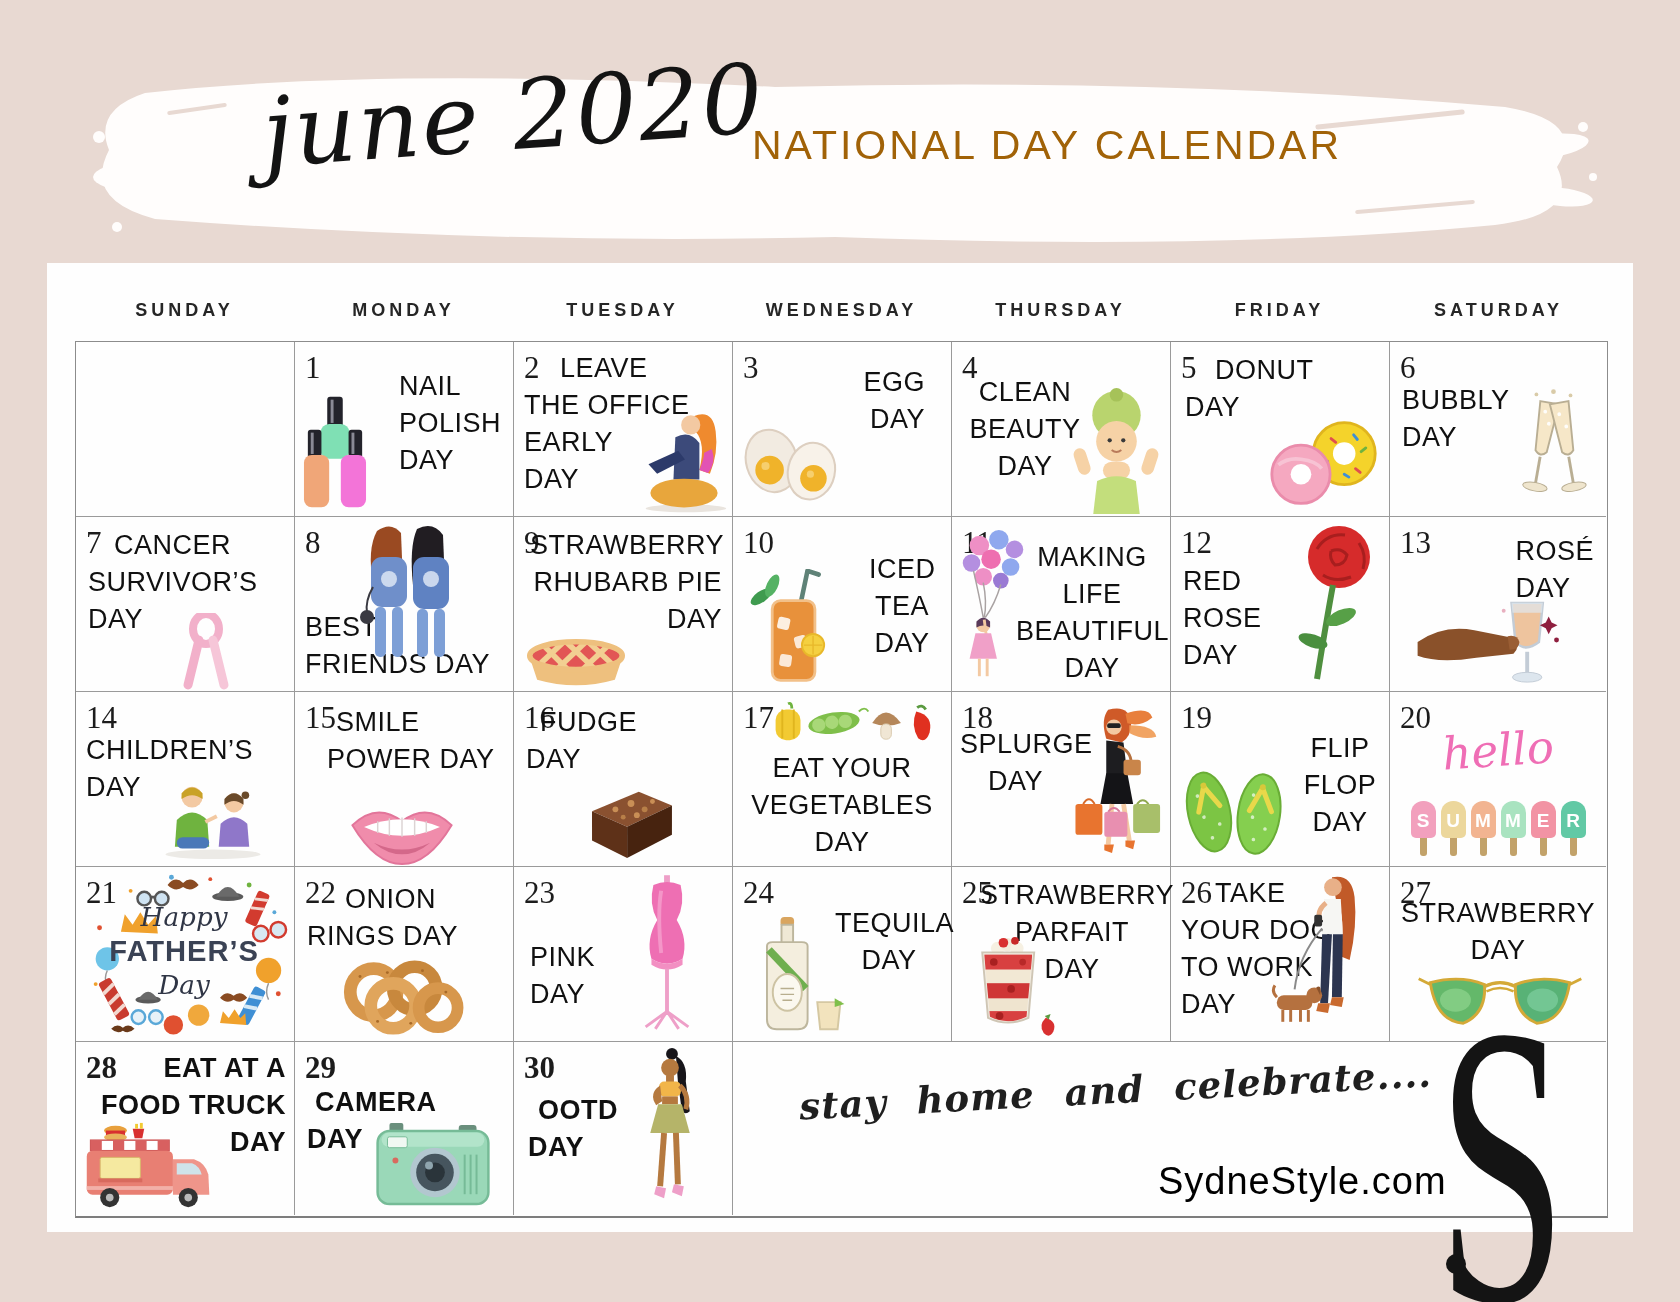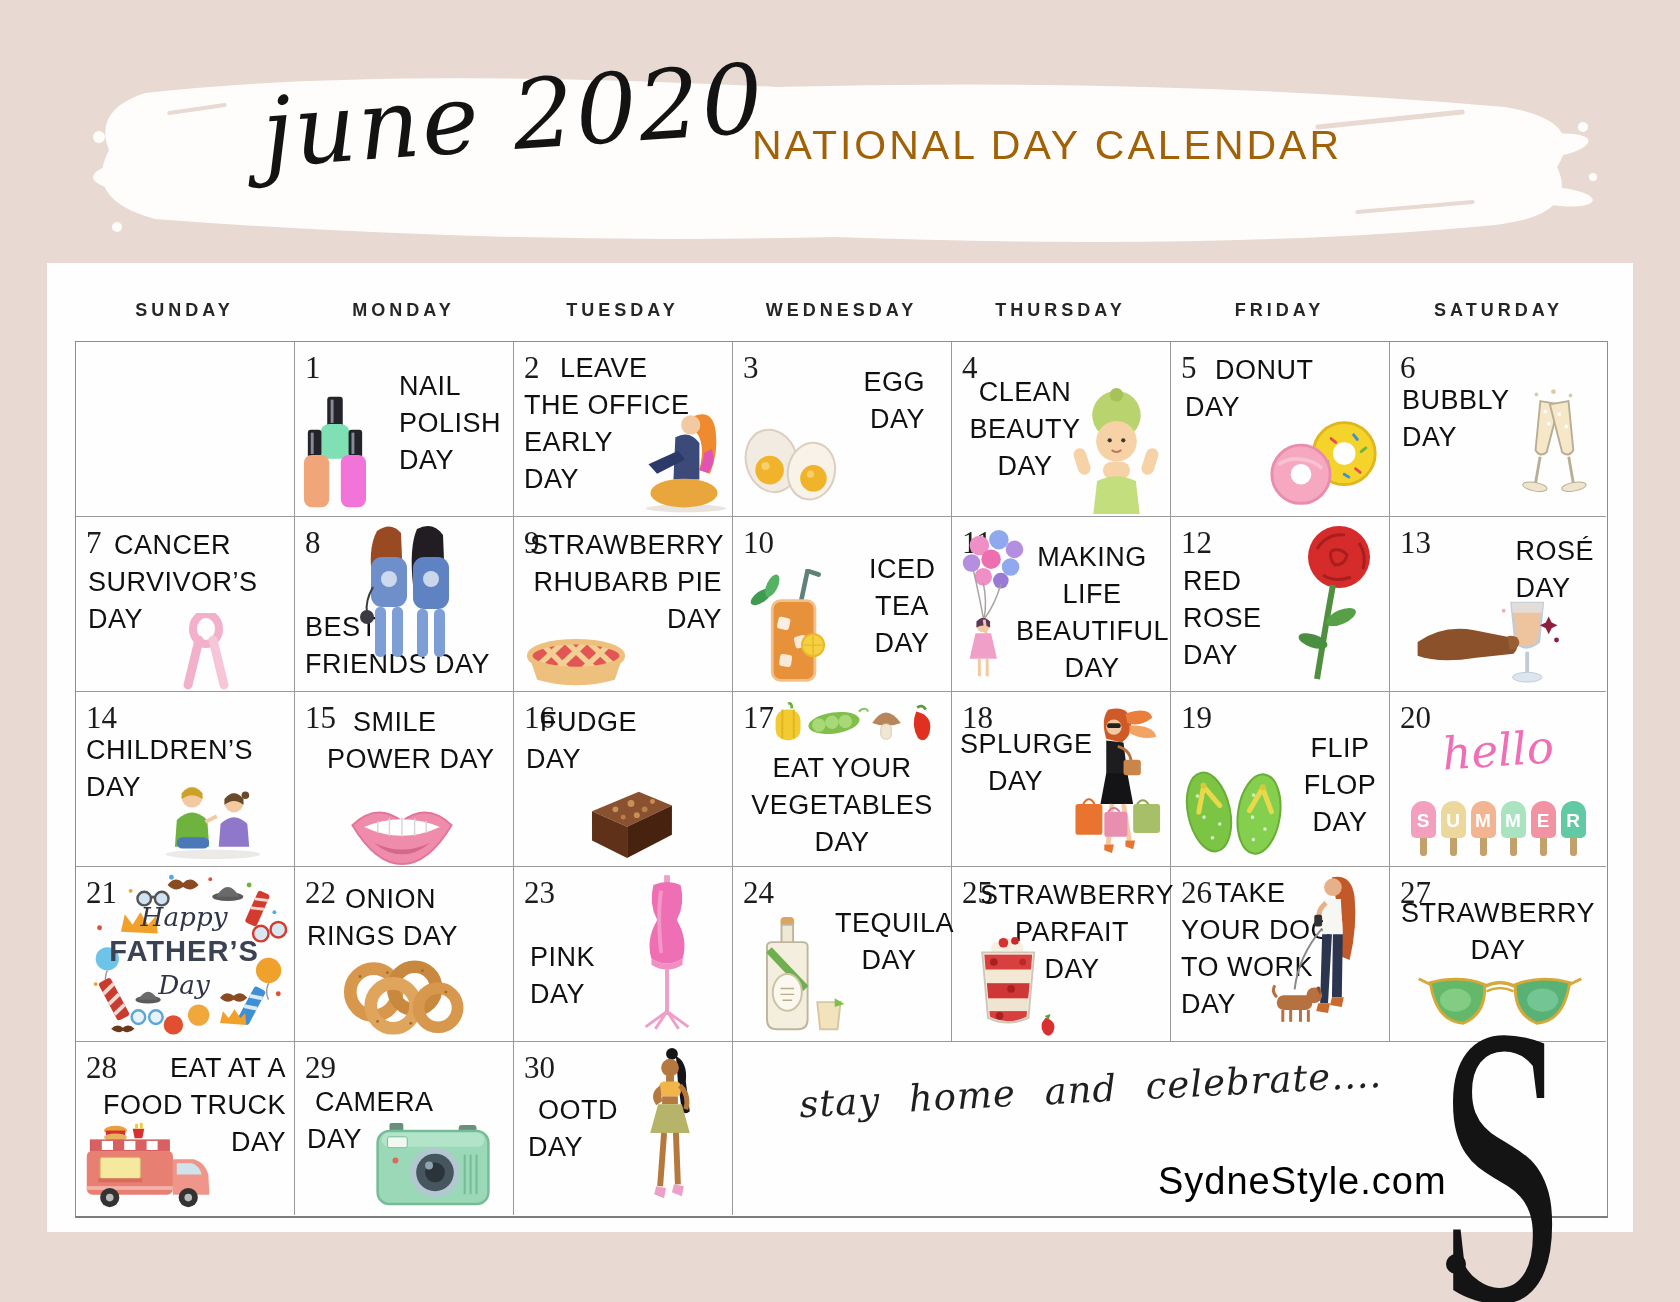--- a/index.html
+++ b/index.html
@@ -10,42 +10,42 @@
   .month{position:absolute;left:262px;top:64px;font-family:"DejaVu Serif",serif;font-style:italic;
          font-size:96px;line-height:1.1;color:#131313;transform:rotate(-4deg);letter-spacing:2px;}
   .cal-title{position:absolute;left:752px;top:122px;font-size:41px;letter-spacing:3px;color:#a16207;}
   .wd{position:absolute;top:300px;width:219px;text-align:center;font-size:18px;letter-spacing:4px;color:#262626;font-weight:bold;}
   .wd0{left:75px}.wd1{left:294px}.wd2{left:513px}.wd3{left:732px}.wd4{left:951px}.wd5{left:1170px}.wd6{left:1389px}
   .grid{position:absolute;left:75px;top:341px;width:1533px;height:877px;box-sizing:border-box;
         border:1.5px solid #8c8c8c;border-bottom:2.5px solid #7d7d7d;}
   .cell{position:absolute;width:219px;height:175px;box-sizing:border-box;
         border-right:1.5px solid #9a9a9a;border-bottom:1.5px solid #9a9a9a;}
   .c0{left:0}.c1{left:219px}.c2{left:438px}.c3{left:657px}.c4{left:876px}.c5{left:1095px}.c6{left:1314px;width:216px;border-right:none;}
-  .r0{top:0}.r1{top:175px}.r2{top:350px}.r3{top:525px}.r4{top:700px;height:173px;border-bottom:none;}
+  .r0{top:0}.r1{top:175px}.r2{top:350px}.r3{top:525px}.r4{top:700px;height:173px;border-bottom:none;font-weight:bold;}
   .merged{left:657px;width:873px;border-right:none;}
   .num{position:absolute;left:10px;top:8px;font-family:"Liberation Serif",serif;font-size:31px;color:#1c1c1c;}
   .label{position:absolute;font-size:27px;line-height:37px;letter-spacing:.5px;color:#101010;}
   .ln{display:block;}
   .icon{position:absolute;}
   
   .d1 .label{right:12px;top:26px;text-align:left}
   .d2 .label{left:10px;top:8px}.d2 .ln0{margin-left:36px}
   .d3 .label{right:26px;top:22px;text-align:right}
   .d4 .label{left:14px;top:32px;text-align:center;width:118px}
   .d5 .label{left:14px;top:10px}.d5 .ln0{margin-left:30px}
   .d6 .label{left:12px;top:40px}
   .d7 .label{left:12px;top:10px}.d7 .ln0{margin-left:26px}
   .d8 .label{left:10px;bottom:8px}
   .d9 .label{right:10px;top:10px;width:192px;text-align:right}
   .d10 .label{right:16px;top:34px;text-align:center;width:66px}
   .d11 .label{right:2px;top:22px;text-align:center;width:152px}
   .d12 .label{left:12px;top:46px}
   .d13 .label{right:12px;top:16px;text-align:left}
   .d14 .label{left:10px;top:40px}
-  .d15 .label{left:12px;top:12px}.d15 .ln0{margin-left:46px}.d15 .ln1{margin-left:20px}
+  .d15 .label{left:12px;top:12px}.d15 .ln0{margin-left:29px}.d15 .ln1{margin-left:20px}
   .d16 .label{left:12px;top:12px}.d16 .ln0{margin-left:14px}
   .d17 .label{left:0;top:58px;width:100%;text-align:center}
   .d18 .label{left:8px;top:34px}.d18 .ln1{margin-left:28px}
   .d19 .label{right:12px;top:38px;text-align:center;width:74px}
   .d22 .label{left:12px;top:14px}.d22 .ln0{margin-left:38px}
   .d23 .label{left:16px;top:72px}
   .d24 .label{right:8px;top:38px;text-align:center;width:108px}
   .d25 .label{left:28px;top:10px;text-align:center;width:184px}
   .d26 .label{left:10px;top:8px}.d26 .ln0{margin-left:34px}
   .d27 .label{left:0;top:28px;width:100%;text-align:center}

